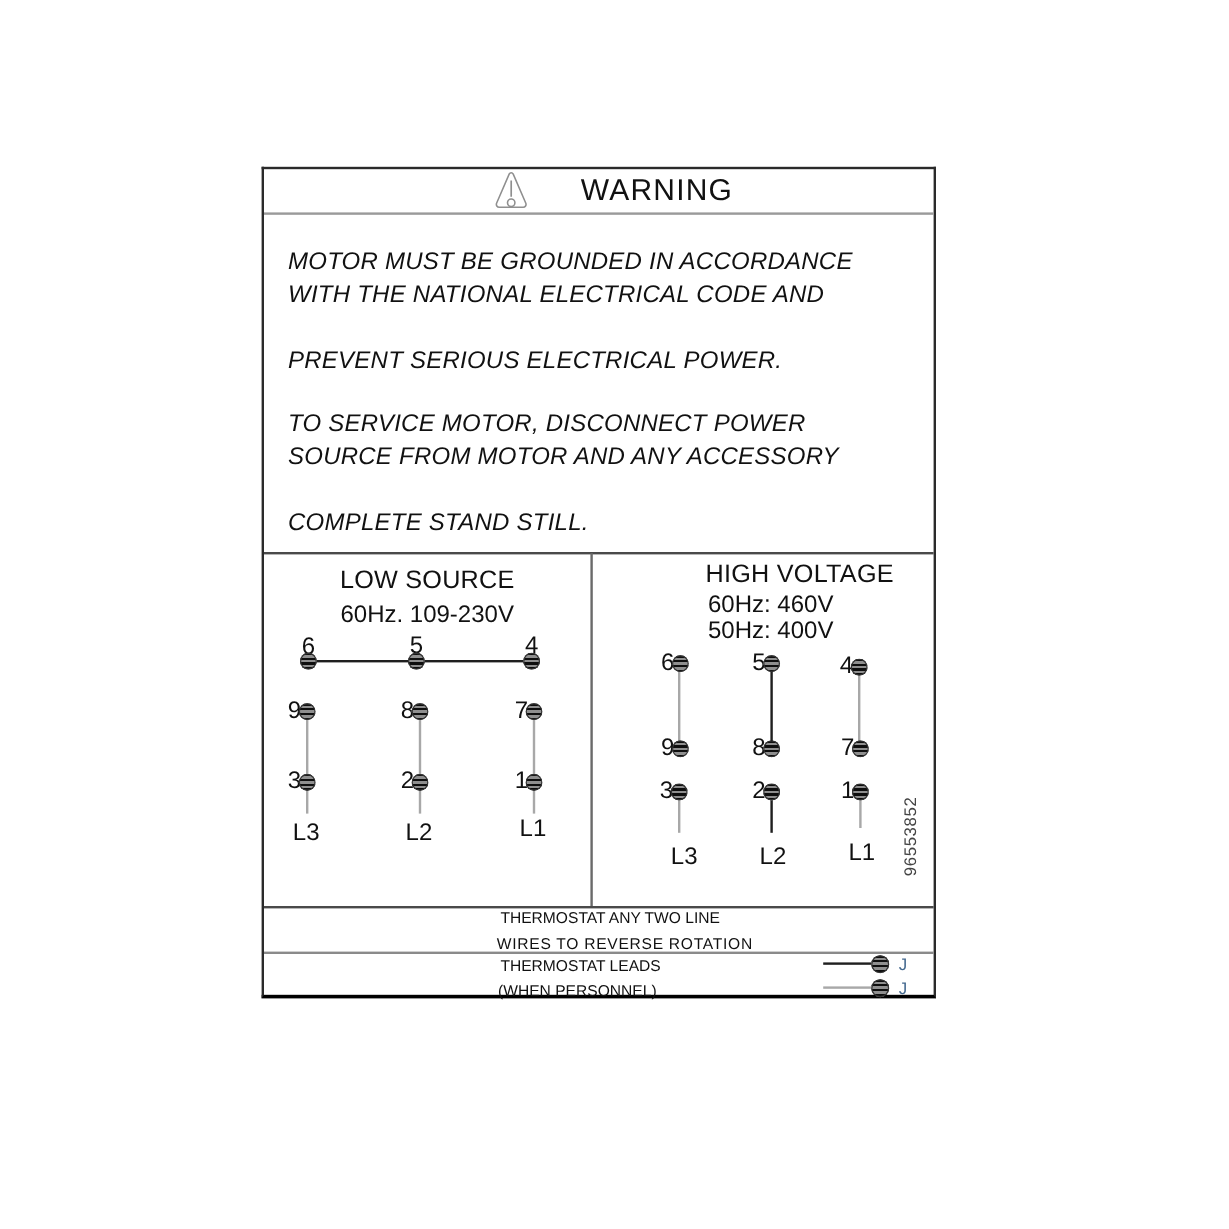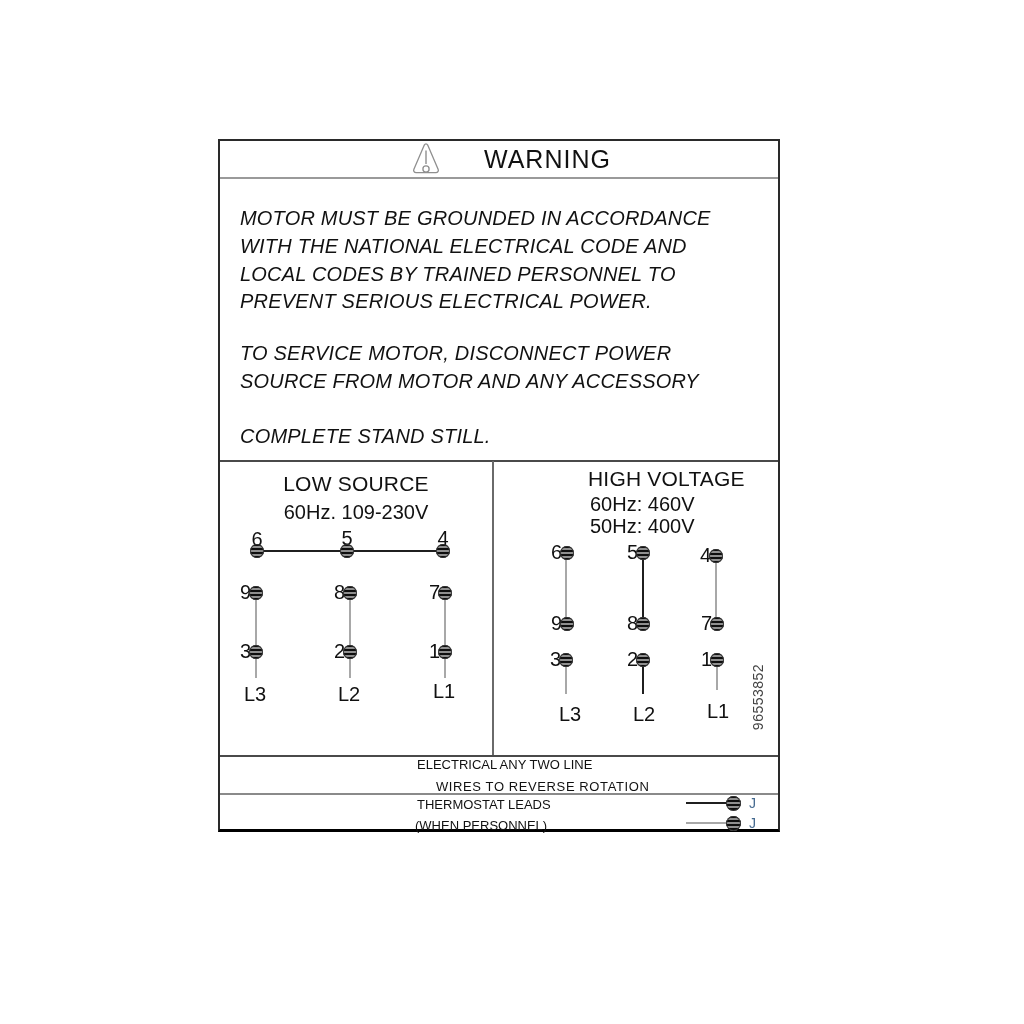--- a/index.html
+++ b/index.html
@@ -50,21 +50,20 @@
       <path d="M12.3 3.1 C13.1 1.5 14.9 1.5 15.7 3.1 L26.1 27.2 C26.9 29 25.7 30.7 23.9 30.7 L4.1 30.7 C2.3 30.7 1.1 29 1.9 27.2 Z" fill="none" stroke="#8f8f8f" stroke-width="1.3"></path>
       <line x1="14" y1="8.5" x2="14" y2="22" stroke="#8f8f8f" stroke-width="1.4"></line>
       <circle cx="14" cy="27" r="3.1" fill="#ffffff" stroke="#8f8f8f" stroke-width="1.3"></circle>
     </svg>
   </div>
   <div class="txt warn-title" style="left:484px;top:147px;">WARNING</div>
   <div class="hdiv" style="top:177px;background:#9a9a9a;"></div>
 
   <div class="txt body-line" style="left:240px;top:208px;">MOTOR MUST BE GROUNDED IN ACCORDANCE</div>
   <div class="txt body-line" style="left:240px;top:236px;">WITH THE NATIONAL ELECTRICAL CODE AND</div>
-  <div class="txt body-line" style="left:240px;top:264px;">LOCAL CODES BY TRAINED PERSONNEL TO</div>
   <div class="txt body-line" style="left:240px;top:291px;">PREVENT SERIOUS ELECTRICAL POWER.</div>
 
   <div class="txt body-line" style="left:240px;top:343px;">TO SERVICE MOTOR, DISCONNECT POWER</div>
   <div class="txt body-line" style="left:240px;top:371px;">SOURCE FROM MOTOR AND ANY ACCESSORY</div>
   <div class="txt body-line" style="left:240px;top:426px;">COMPLETE STAND STILL.</div>
 
   <div class="hdiv" style="top:460px;background:#4a4a4a;"></div>
   <div class="abs" style="left:492px;top:461px;width:2px;height:295px;background:#6a6a6a;"></div>
 
   <div class="txt panel-title" style="left:218px;top:473px;width:276px;text-align:center;">LOW SOURCE</div>
@@ -132,22 +131,22 @@
   <div class="term" style="left:636px;top:653px;"></div>
   <div class="term" style="left:710px;top:653px;"></div>
 
   <div class="txt lead-lbl" style="left:559px;top:704px;">L3</div>
   <div class="txt lead-lbl" style="left:633px;top:704px;">L2</div>
   <div class="txt lead-lbl" style="left:707px;top:701px;">L1</div>
 
   <div class="pn">96553852</div>
 
   <div class="hdiv" style="top:755px;background:#4a4a4a;"></div>
-  <div class="txt small" style="left:417px;top:758px;">ELECTRICAL ANY TWO LINE</div>
-  <div class="txt small" style="left:436px;top:780px;letter-spacing:0.6px;">WIRES TO REVERSE ROTATION</div>
+  <div class="txt small" style="left:417px;top:758px;">THERMOSTAT ANY TWO LINE</div>
+  <div class="txt small" style="left:414px;top:780px;letter-spacing:0.6px;">WIRES TO REVERSE ROTATION</div>
   <div class="hdiv" style="top:793px;background:#8a8a8a;"></div>
 
   <div class="txt small" style="left:417px;top:798px;">THERMOSTAT LEADS</div>
   <div class="txt small" style="left:415px;top:819px;">(WHEN PERSONNEL)</div>
 
   <div class="wire wire-dark" style="left:686px;top:802px;width:48px;height:2px;"></div>
   <div class="term term-lg" style="left:726px;top:796px;"></div>
   <div class="txt jlbl" style="left:749px;top:796px;">J</div>
 
   <div class="wire wire-gray" style="left:686px;top:822px;width:48px;height:2px;"></div>

